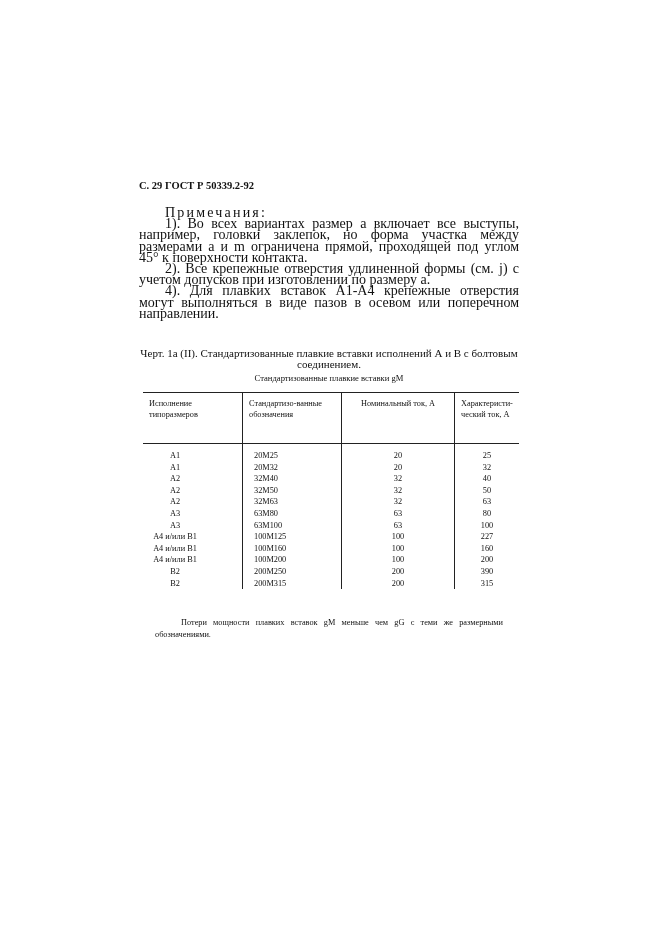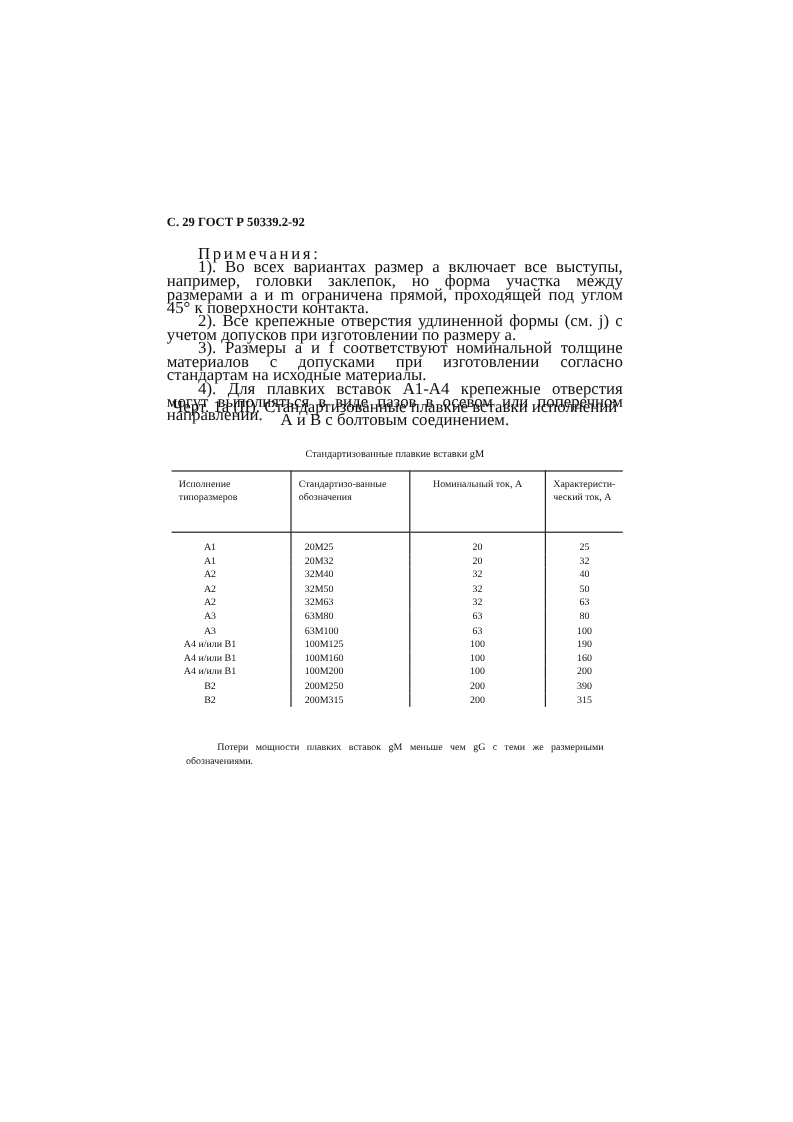--- a/index.html
+++ b/index.html
@@ -2,21 +2,21 @@
 <html><head>
 <meta charset="utf-8">
 <style>
   html, body { margin:0; padding:0; background:#ffffff; }
   body { width:661px; height:935px; position:relative; overflow:hidden;
          font-family:"Liberation Serif", serif; color:#111; }
   .page-header { position:absolute; left:139px; top:180px; font-size:10.5px; font-weight:bold;text-align:right; }
   .notes { position:absolute; left:139px; top:207px; width:380px; font-size:14px; line-height:11.2px; }
   .notes p { margin:0; text-align:justify; text-indent:26px; }
   .notes .title { letter-spacing:2.2px; }
-  .fig-caption { position:absolute; left:139px; top:334px; width:380px; text-align:center; font-size:14px; line-height:11.2px; }
+  .fig-caption { position:absolute; left:139px; top:348px; width:380px; text-align:center; font-size:11px; line-height:11.2px; }
   .table-title { position:absolute; left:139px; top:373px; width:380px; text-align:center; font-size:8.6px; }
   .tbl { position:absolute; left:143px; top:392px; width:376px; border-collapse:collapse; font-size:8.3px; }
   .tbl th { font-weight:normal; text-align:left; vertical-align:top; padding:6px 6px 0 6px; height:44px; line-height:10.5px;
             border-top:1.2px solid #222; border-bottom:1.2px solid #222; }
   .tbl th.center { text-align:center; }
   .tbl td { padding:0; height:11.6px; line-height:11.6px; text-align:center; }
   .tbl tr.first td { padding-top:6px; }
   .tbl .c1 { width:87px; border-right:1.2px solid #222; }
   .tbl .c2 { width:86px; border-right:1.2px solid #222; }
   .tbl .c3 { width:100px; border-right:1.2px solid #222; }
@@ -29,21 +29,20 @@
 </style>
 </head>
 <body>
 
 <div class="page-header">С. 29 ГОСТ Р 50339.2-92</div>
 
 <div class="notes">
   <p class="title">Примечания:</p>
   <p>1). Во всех вариантах размер a включает все выступы, например, головки заклепок, но форма участка между размерами a и m ограничена прямой, проходящей под углом 45° к поверхности контакта.</p>
   <p>2). Все крепежные отверстия удлиненной формы (см. j) с учетом допусков при изготовлении по размеру a.</p>
-  <p>3). Размеры a и f соответствуют номинальной толщине материалов с допусками при изготовлении согласно стандартам на исходные материалы.</p>
   <p>4). Для плавких вставок А1-А4 крепежные отверстия могут выполняться в виде пазов в осевом или поперечном направлении.</p>
 </div>
 
 <div class="fig-caption">Черт. 1а (II). Стандартизованные плавкие вставки исполнений А и В с болтовым соединением.</div>
 
 <div class="table-title">Стандартизованные плавкие вставки gM</div>
 
 <table class="tbl">
   <thead>
     <tr>
@@ -93,21 +92,21 @@
       <tr>
         <td class="c1"><span>A3</span></td>
         <td class="c2"><span>63M100</span></td>
         <td class="c3"><span>63</span></td>
         <td class="c4"><span>100</span></td>
       </tr>
       <tr>
         <td class="c1"><span>A4 и/или B1</span></td>
         <td class="c2"><span>100M125</span></td>
         <td class="c3"><span>100</span></td>
-        <td class="c4"><span>190</span></td>
+        <td class="c4"><span>227</span></td>
       </tr>
       <tr>
         <td class="c1"><span>A4 и/или B1</span></td>
         <td class="c2"><span>100M160</span></td>
         <td class="c3"><span>100</span></td>
         <td class="c4"><span>160</span></td>
       </tr>
       <tr>
         <td class="c1"><span>A4 и/или B1</span></td>
         <td class="c2"><span>100M200</span></td>

